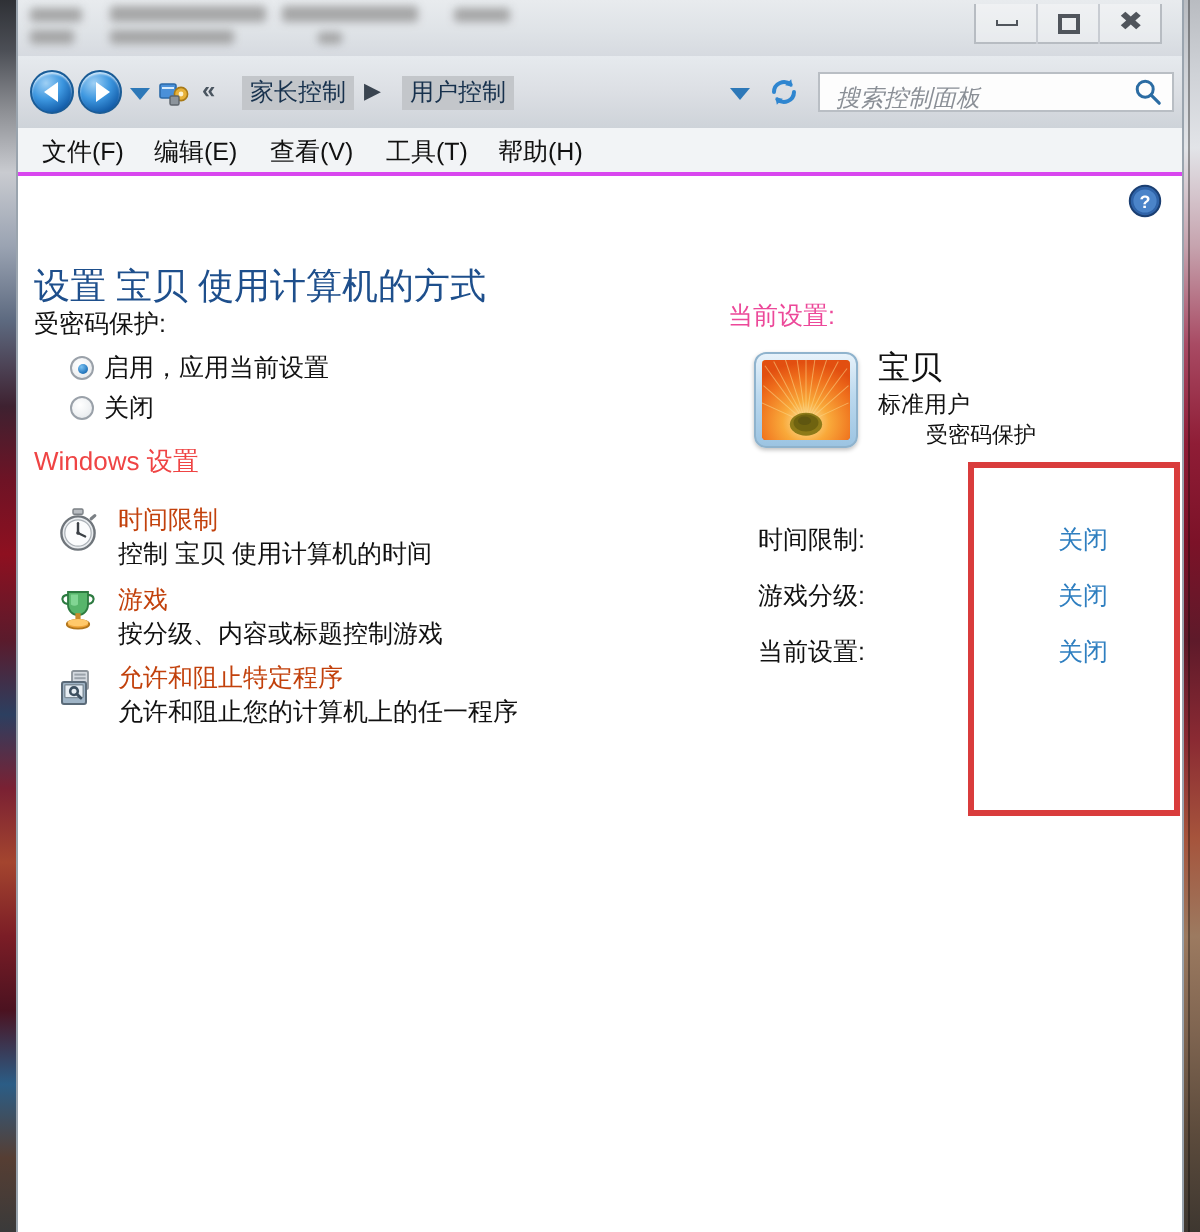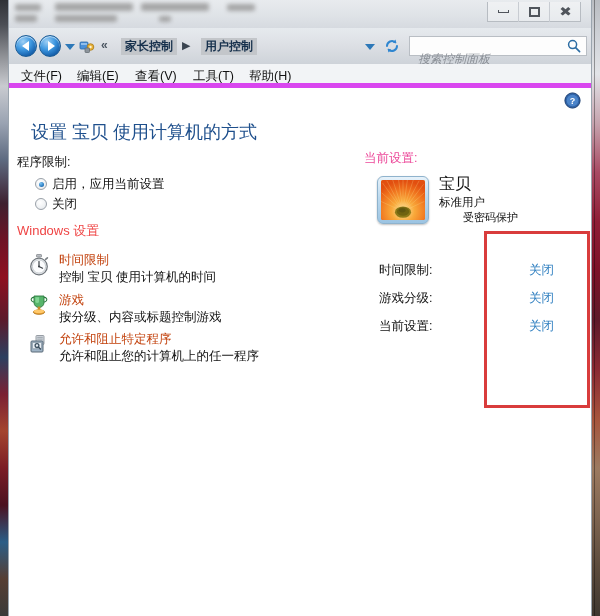--- a/index.html
+++ b/index.html
@@ -195,21 +195,20 @@
   .crumb {
     position: absolute;
     top: 10px;
     height: 17px;
     line-height: 17px;
     padding: 0 4px;
     font-size: 12px;
     color: #17314d;
     background: #c3c6ca;
     white-space: nowrap;
-    font-weight: bold;
   }
   .crumb.one { left: 112px; }
   .crumb.two { left: 192px; }
   .crumb-sep {
     position: absolute;
     left: 173px;
     top: 11px;
     font-size: 11px;
     color: #3a4450;
   }
@@ -235,21 +234,21 @@
     top: 8px;
     width: 178px;
     height: 20px;
     background: #fdfdfd;
     border: 1px solid #b9bec4;
     box-sizing: border-box;
   }
   #search-input {
     position: absolute;
     left: 8px;
-    top: 14px;
+    top: 4px;
     font-size: 12px;
     font-style: italic;
     color: #8a8f96;
     line-height: 16px;
   }
   #search-icon {
     position: absolute;
     right: 5px;
     top: 2px;
     width: 14px;
@@ -257,21 +256,21 @@
   }
 
   
   #menubar {
     position: absolute;
     left: 0;
     top: 64px;
     width: 100%;
     height: 24px;
     background: #f2f4f6;
-    border-bottom: 5px solid #d946ef;
+    border-bottom: 2px solid #d946ef;
     box-sizing: border-box;
   }
   .menu-item {
     position: absolute;
     top: 3px;
     font-size: 12.5px;
     color: #111;
     line-height: 18px;
     white-space: nowrap;
   }
@@ -289,25 +288,24 @@
     position: absolute;
     right: 10px;
     top: 4px;
     width: 17px;
     height: 17px;
   }
 
   #page-title {
     position: absolute;
     left: 8px;
-    top: 32px;
+    top: 43px;
     font-size: 18px;
     color: #1e4f8c;
     white-space: nowrap;
-    margin-left: 14px;
   }
   #pc-label {
     position: absolute;
     left: 8px;
     top: 66px;
     font-size: 12.5px;
     color: #111;
   }
   .radio-row {
     position: absolute;
@@ -550,21 +548,21 @@
     <div id="content">
 
       <svg id="help-icon" viewBox="0 0 17 17">
         <circle cx="8.5" cy="8.5" r="7.6" fill="#2f63a8" stroke="#1b3f72" stroke-width="1"></circle>
         <circle cx="8.5" cy="8.5" r="5.8" fill="#4b84c9"></circle>
         <text x="8.5" y="12.2" font-family="Liberation Sans, sans-serif" font-size="9" font-weight="bold" fill="#ffffff" text-anchor="middle">?</text>
       </svg>
 
       <div id="page-title">设置 宝贝 使用计算机的方式</div>
 
-      <div id="pc-label">程序限制:</div>
+      <div id="pc-label">受密码保护:</div>
 
       <label class="radio-row r1">
         <span class="radio-dot on"></span><span>启用，应用当前设置</span>
       </label>
       <label class="radio-row r2">
         <span class="radio-dot"></span><span>关闭</span>
       </label>
 
       <div id="win-settings-label">Windows 设置</div>
 

